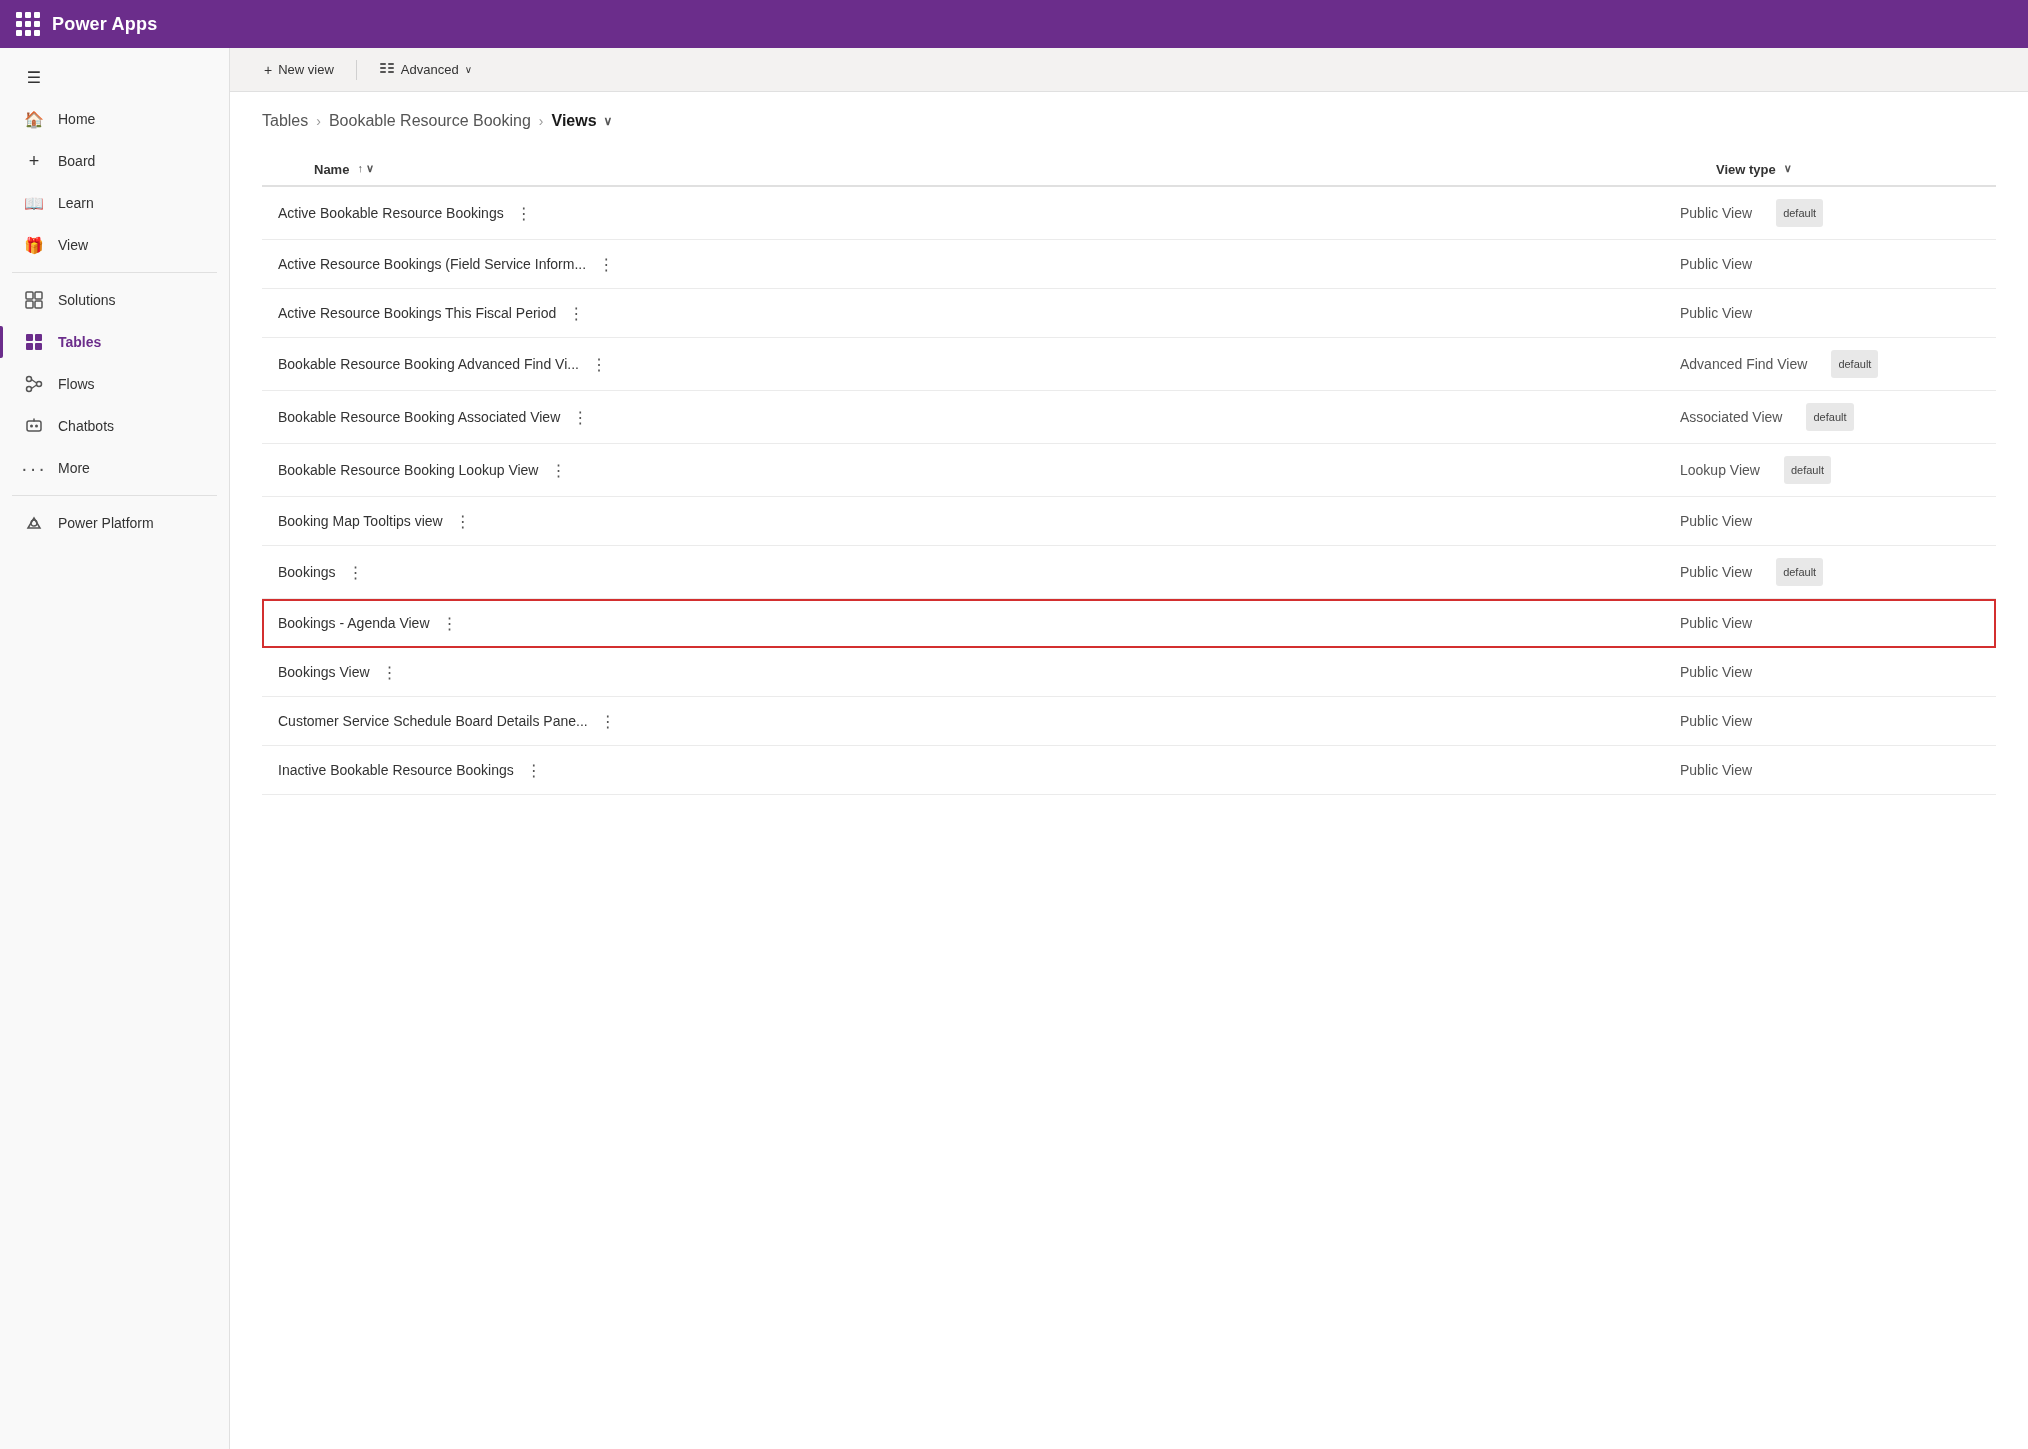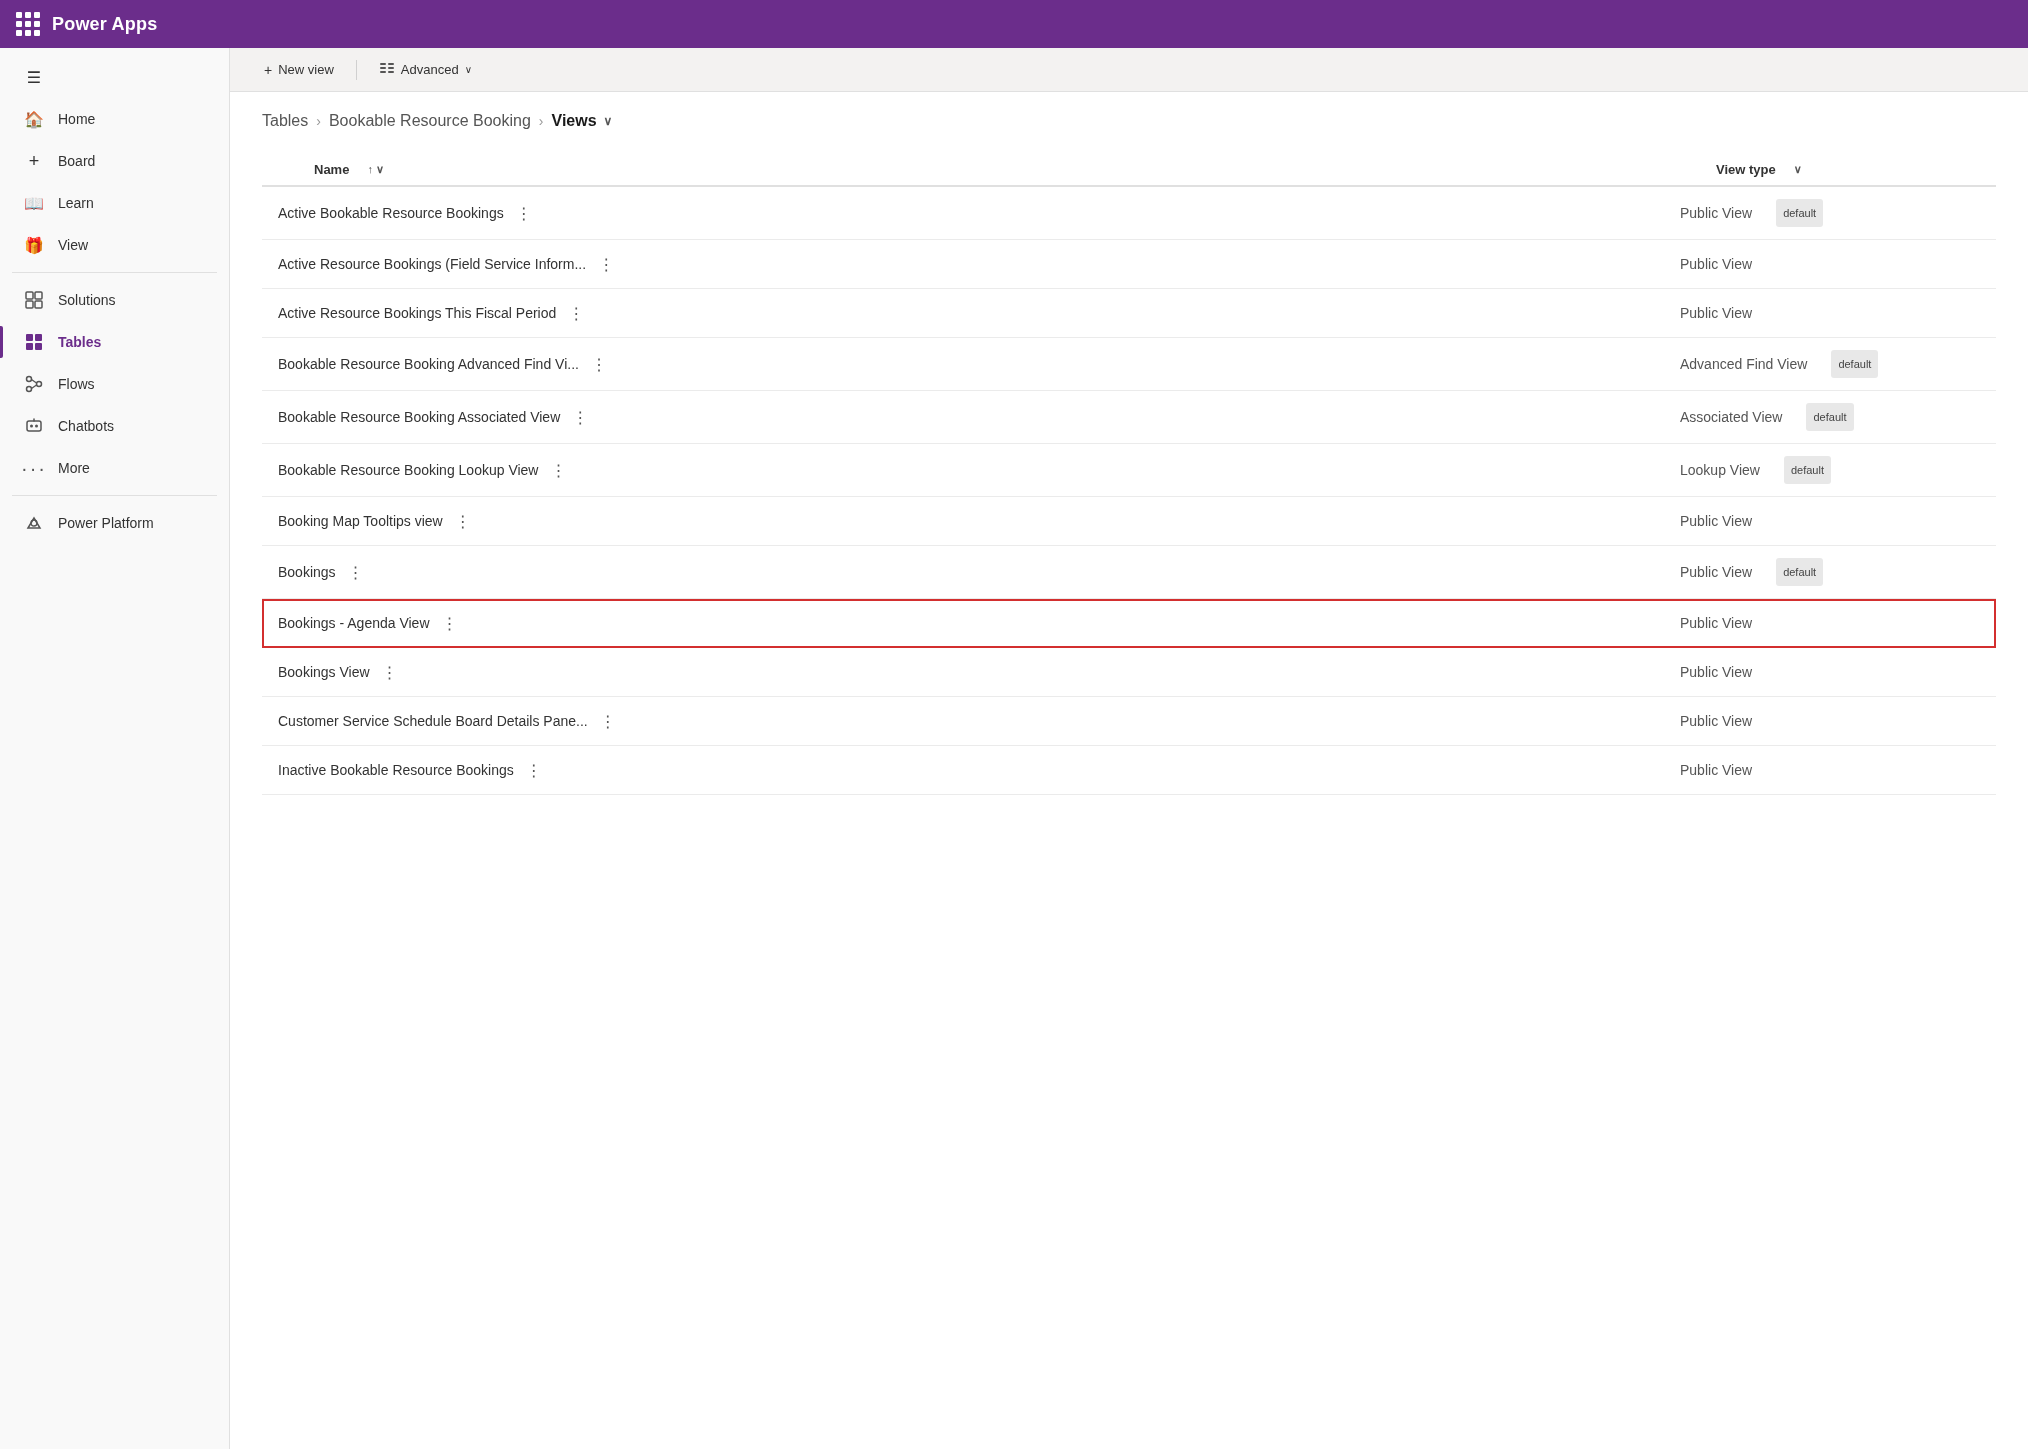--- a/index.html
+++ b/index.html
@@ -162,22 +162,21 @@
       display: grid;
       grid-template-columns: 1fr 300px;
       padding: 8px 16px;
       border-bottom: 2px solid #e0e0e0;
       font-size: 13px;
       font-weight: 600;
       color: #333;
     }
     .col-header {
       display: flex;
-      align-items: center;
-      gap: 18px;
+      gap: 8px;
       cursor: pointer;
       padding-left: 36px;
     }
     .sort-icon { font-size: 11px; color: #555; }
 
     
     .table-row {
       display: grid;
       grid-template-columns: 1fr 300px;
       padding: 12px 16px;

